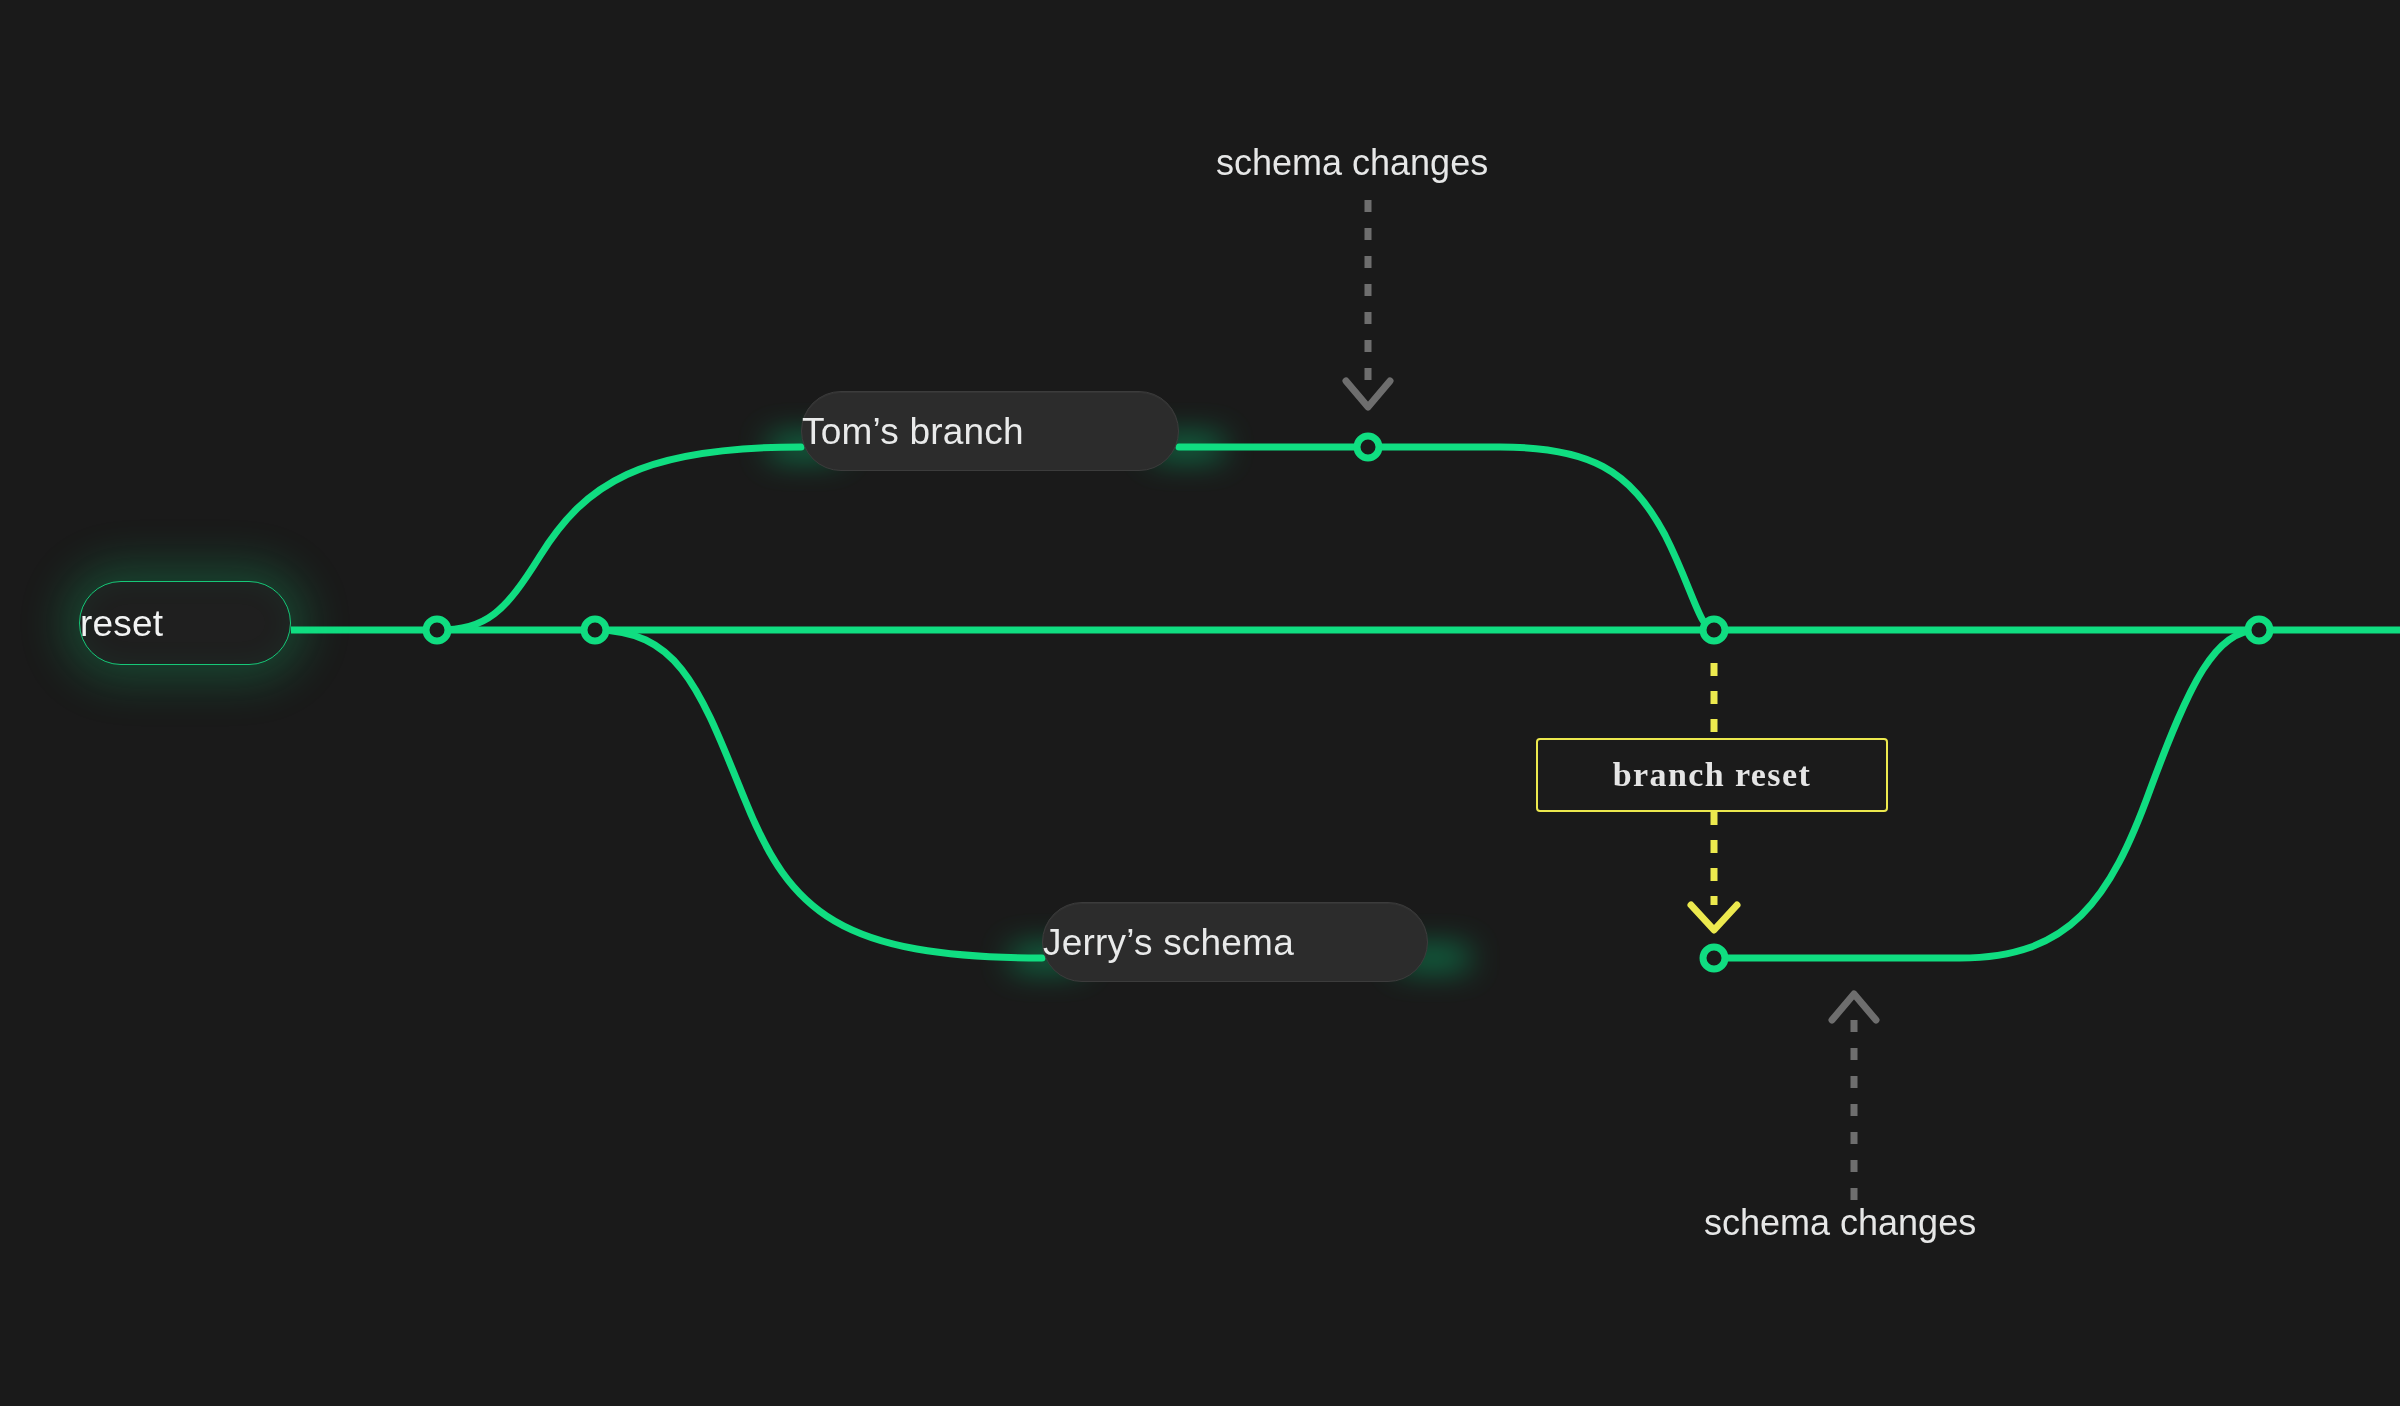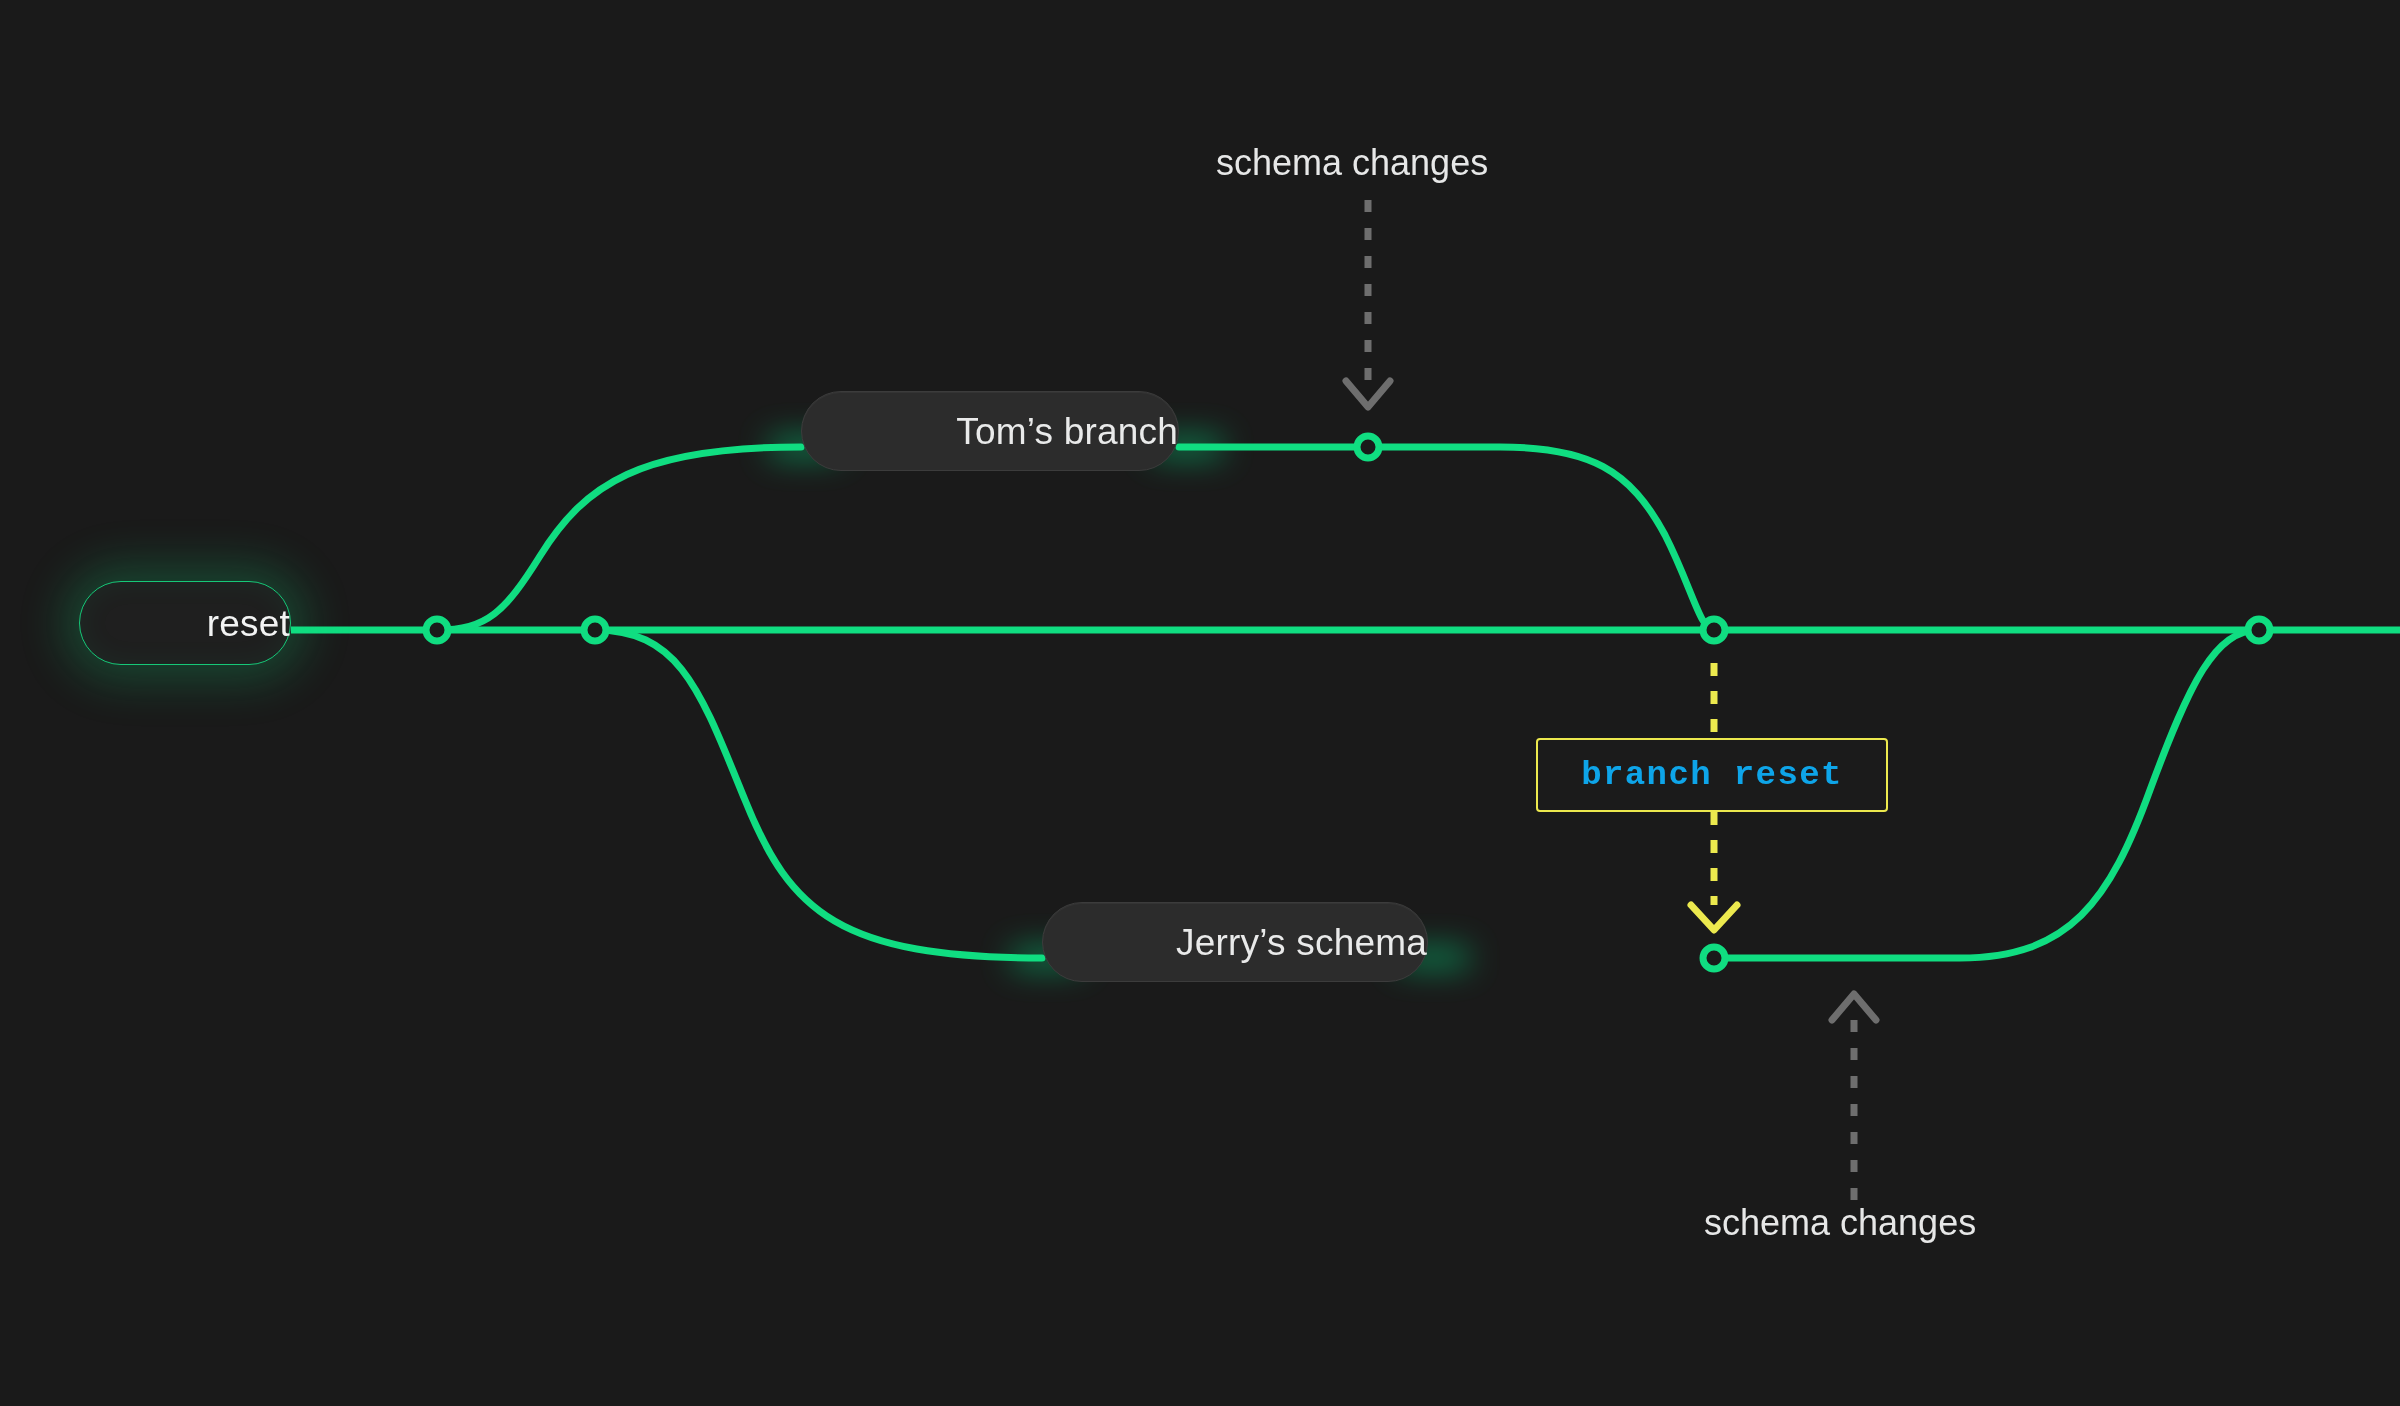--- a/index.html
+++ b/index.html
@@ -6,21 +6,21 @@
   body{
     font-family:"Liberation Sans", sans-serif;
     width:2400px;height:1406px;overflow:hidden;position:relative;
   }
   #stage{position:absolute;inset:0;width:2400px;height:1406px;background:#1a1a1a;}
   svg.layer{position:absolute;left:0;top:0;width:2400px;height:1406px;overflow:visible;}
 
   
   .pill{
     position:absolute;
-    display:flex;align-items:center;justify-content:flex-end;
+    display:flex;align-items:center;justify-content:flex-start;
     border-radius:999px;
     box-sizing:border-box;
     white-space:nowrap;
     user-select:none;
   }
   .pill-label{
     font-size:37px;
     color:#e9eaea;
     letter-spacing:.2px;
     line-height:1;
@@ -45,22 +45,22 @@
   .reset-box{
     position:absolute;
     left:1536px;top:738px;width:352px;height:74px;
     box-sizing:border-box;
     background:#1b1b1b;
     border:2.6px solid #ece94e;
     border-radius:4px;
     display:flex;align-items:center;justify-content:center;
   }
   .reset-label{
-    font-family:Liberation Mono, monospace;
-    font-size:34px;font-weight:700;color:#0ea5e9;letter-spacing:1.4px;
+    font-family:Liberation Serif, serif;
+    font-size:34px;font-weight:700;color:#e5e5e5;letter-spacing:1.4px;
     line-height:1;
   }
 
   
   .annot{
     position:absolute;
     font-size:36px;
     color:#e6e7e7;
     white-space:nowrap;
     line-height:1;

